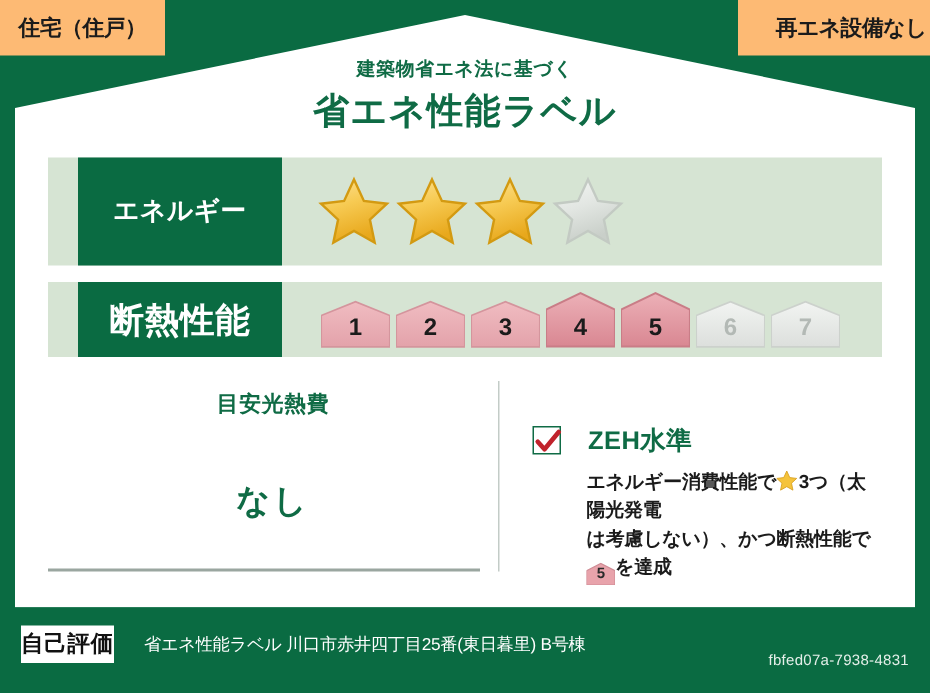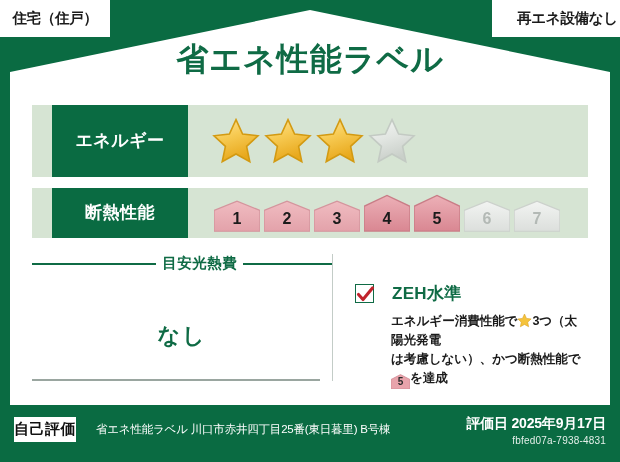--- a/index.html
+++ b/index.html
@@ -11,21 +11,21 @@
   }
   #label {
     position:relative;
     width:620px; height:462px;
     background:#0a6b42;
   }
 
   
   .corner-badge {
     position:absolute; top:0;
-    background:#ffffff;
+    background:#fdba74;
     color:#1b1b1b;
     font-weight:bold;
     font-size:14.5px;
     letter-spacing:-0.3px;
     display:flex; align-items:center; justify-content:center;
     height:37px;
     z-index:6;
   }
   #badge-dwelling { left:0; width:110px; }
   #badge-renew   { right:0; width:128px;padding-left:23px; }
@@ -47,21 +47,21 @@
     text-align:center;
     z-index:5;
     pointer-events:none;
   }
   .roof-sub {
     font-size:12.5px; font-weight:bold;
     color:#0f6b45; letter-spacing:0.5px;
     margin-bottom:3px;
   }
   .roof-main {
-    font-size:32px; font-weight:bold;
+    font-size:24px; font-weight:bold;
     color:#0f6b45; letter-spacing:1px;
   }
 
   
   .inner {
     position:absolute;
     left:10px; top:10px;
     width:600px; height:395px;
     z-index:4;
   }
@@ -81,21 +81,21 @@
     color:#ffffff;
     font-weight:bold;
     display:flex; flex-direction:column;
     align-items:center; justify-content:center;
     font-size:17px;
     line-height:1.25;
     letter-spacing:0.5px;
     flex:0 0 136px;
     margin-left:20px;
   }
-  #row-insul .metric-label { font-size:17px; }
+  #row-insul .metric-label { font-size:23px; }
 
   .metric-value {
     flex:1;
     display:flex; align-items:center;
     padding-left:24px;
   }
 
   
   .stars { display:flex; align-items:center; gap:4px; }
   .star { width:48px; height:48px; display:block; }
@@ -122,32 +122,33 @@
     position:absolute;
     left:22px; top:240px;
     width:556px; height:145px;
     display:flex;
   }
   .cost-panel { width:300px; position:relative; }
   .cost-head {
     display:flex; align-items:center;
     gap:6px;
     margin-top:4px;
+    flex-direction:column;
   }
   .cost-head .rule { flex:1; height:2px; background:#0f6b45; }
   .cost-head .rule.left { flex:1.4; }
   .cost-head .ttl {
     font-size:14.5px; font-weight:bold; color:#0f6b45;
     white-space:nowrap; letter-spacing:0.5px;
   }
   .cost-value {
     text-align:center;
     font-size:22px; font-weight:bold;
     color:#0f6b45;
-    margin-top:48px;
+    margin-top:34px;
     letter-spacing:2px;
   }
   .cost-rule-bottom {
     position:absolute; left:0; bottom:14px;
     width:288px; height:2px; background:#9aa6a0;
   }
 
   .divider-v {
     width:1px;
     background:#c3ccc7;
@@ -230,20 +231,21 @@
 <body>
 
 <div id="label">
 
   <div class="corner-badge" id="badge-dwelling">住宅（住戸）</div>
   <div class="corner-badge" id="badge-renew">再エネ設備なし</div>
 
   <div class="house"></div>
 
   <div class="roof-title">
+    <div class="roof-sub">建築物省エネ法に基づく</div>
     <div class="roof-main">省エネ性能ラベル</div>
   </div>
 
   <div class="inner">
 
     <div class="metric-row" id="row-energy">
       <div class="metric-label">
         <div>エネルギー</div>
       </div>
       <div class="metric-value">
@@ -417,20 +419,16 @@
               </svg><span>5</span></span><span>を達成</span>
         </div>
       </div>
 
     </div>
   </div>
 
   <div class="footer">
     <div class="self-eval">自己評価</div>
     <div class="addr">省エネ性能ラベル 川口市赤井四丁目25番(東日暮里) B号棟</div>
-    <div class="eval-date">
-      <span>評価日</span>
-      <span>2025年9月17日</span>
-    </div>
     <div class="eval-id">fbfed07a-7938-4831</div>
   </div>
 
 </div>
 
 </body></html>

